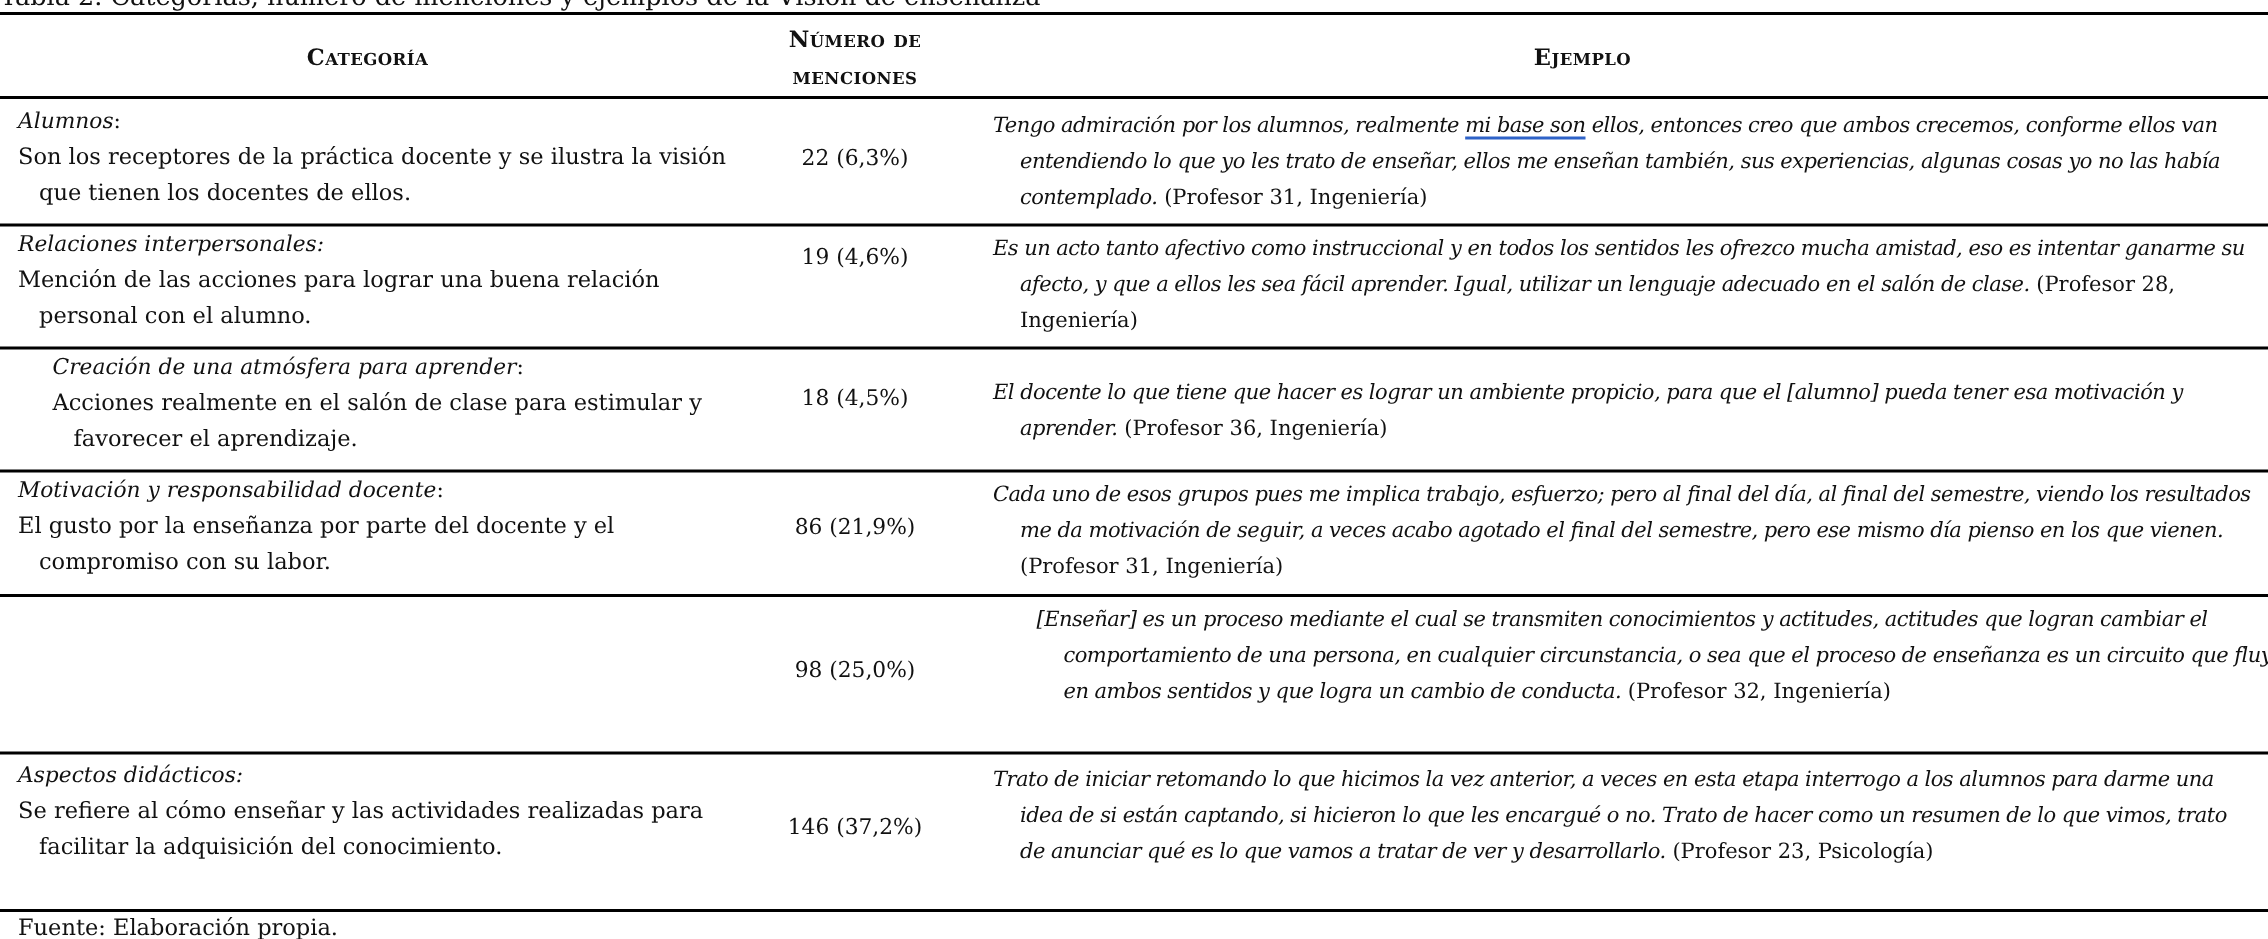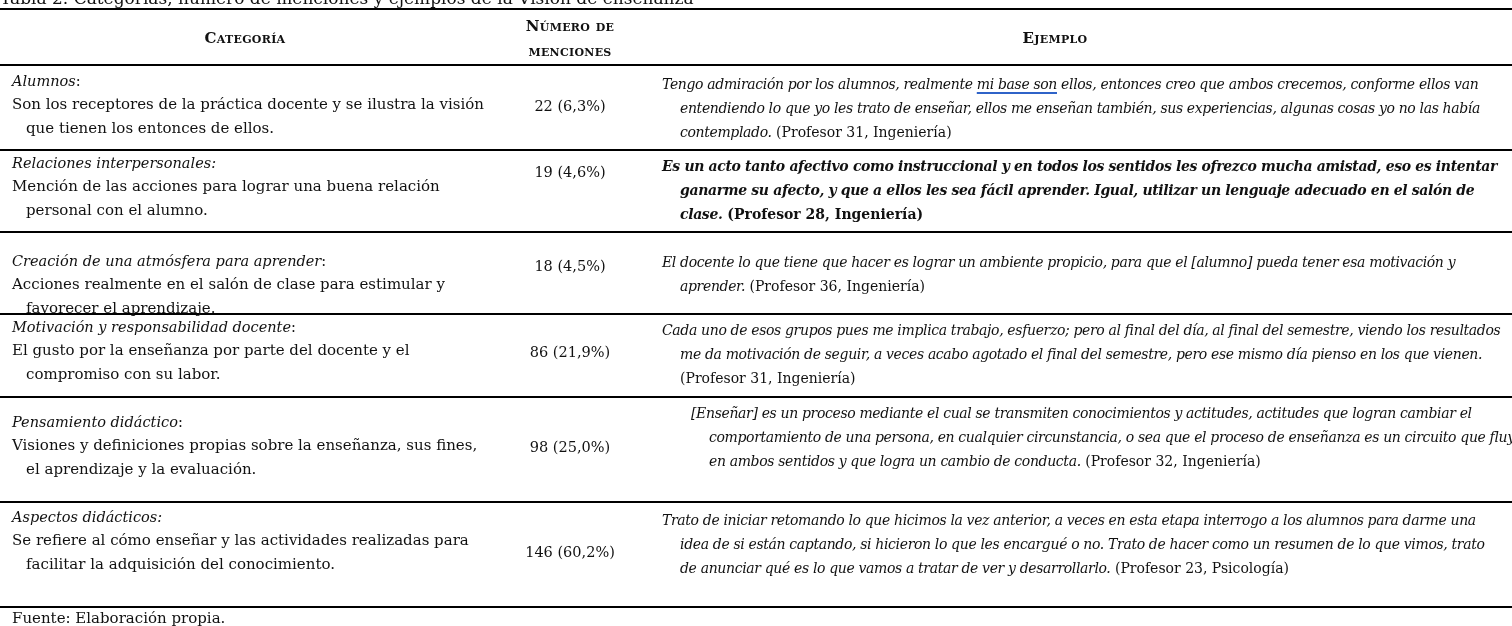--- a/index.html
+++ b/index.html
@@ -126,41 +126,41 @@
 <div class="header">
   <div class="hcell" style="left:120px;width:250px;top:16px;">Categoría</div>
   <div class="hcell" style="left:495px;width:150px;top:4px;">Número de</div>
   <div class="hcell" style="left:495px;width:150px;top:29px;">menciones</div>
   <div class="hcell" style="left:930px;width:250px;top:16px;">Ejemplo</div>
 </div>
 
 <div class="row" style="top:70px;height:78px;">
   <div class="cat" style="top:0;">
     <div class="cat-title"><span>Alumnos</span><span style="font-style:normal">:</span></div>
-    <div class="cat-desc">Son los receptores de la práctica docente y se ilustra la visión que tienen los entonces de ellos.</div>
+    <div class="cat-desc">Son los receptores de la práctica docente y se ilustra la visión que tienen los docentes de ellos.</div>
   </div>
   <div class="count" style="top:28px;">22 (6,3%)</div>
   <div class="example" style="top:2px;">
     <span class="quote">Tengo admiración por los alumnos, realmente </span><span class="quote underlined">mi base son</span><span class="quote"> ellos, entonces creo que ambos crecemos, conforme ellos van entendiendo lo que yo les trato de enseñar, ellos me enseñan también, sus experiencias, algunas cosas yo no las había contemplado.</span><span class="attr"> (Profesor 31, Ingeniería)</span>
   </div>
 </div>
 
 <div class="row" style="top:152px;height:62px;">
   <div class="cat" style="top:0;">
     <div class="cat-title"><span>Relaciones interpersonales:</span><span style="font-style:normal"></span></div>
     <div class="cat-desc">Mención de las acciones para lograr una buena relación personal con el alumno.</div>
   </div>
   <div class="count" style="top:12px;">19 (4,6%)</div>
-  <div class="example" style="top:2px;font-weight:bold;">
+  <div class="example" style="top:2px;">
     <span class="quote">Es un acto tanto afectivo como instruccional y en todos los sentidos les ofrezco mucha amistad, eso es intentar ganarme su afecto, y que a ellos les sea fácil aprender. Igual, utilizar un lenguaje adecuado en el salón de clase.</span><span class="attr"> (Profesor 28, Ingeniería)</span>
   </div>
 </div>
 
 <div class="row" style="top:234px;height:78px;">
-  <div class="cat" style="top:16px;">
+  <div class="cat" style="top:0;margin-left:23px;">
     <div class="cat-title"><span>Creación de una atmósfera para aprender</span><span style="font-style:normal">:</span></div>
     <div class="cat-desc">Acciones realmente en el salón de clase para estimular y favorecer el aprendizaje.</div>
   </div>
   <div class="count" style="top:24px;">18 (4,5%)</div>
   <div class="example" style="top:16px;">
     <span class="quote">El docente lo que tiene que hacer es lograr un ambiente propicio, para que el [alumno] pueda tener esa motivación y aprender.</span><span class="attr"> (Profesor 36, Ingeniería)</span>
   </div>
 </div>
 
 <div class="row" style="top:316px;height:80px;">
@@ -168,34 +168,30 @@
     <div class="cat-title"><span>Motivación y responsabilidad docente</span><span style="font-style:normal">:</span></div>
     <div class="cat-desc">El gusto por la enseñanza por parte del docente y el compromiso con su labor.</div>
   </div>
   <div class="count" style="top:28px;">86 (21,9%)</div>
   <div class="example" style="top:2px;">
     <span class="quote">Cada uno de esos grupos pues me implica trabajo, esfuerzo; pero al final del día, al final del semestre, viendo los resultados me da motivación de seguir, a veces acabo agotado el final del semestre, pero ese mismo día pienso en los que vienen.</span><span class="attr"> (Profesor 31, Ingeniería)</span>
   </div>
 </div>
 
 <div class="row" style="top:399px;height:102px;">
-  <div class="cat" style="top:12px;">
-    <div class="cat-title"><span>Pensamiento didáctico</span><span style="font-style:normal">:</span></div>
-    <div class="cat-desc">Visiones y definiciones propias sobre la enseñanza, sus fines, el aprendizaje y la evaluación.</div>
-  </div>
   <div class="count" style="top:40px;">98 (25,0%)</div>
   <div class="example" style="top:2px;margin-left:29px;">
     <span class="quote">[Enseñar] es un proceso mediante el cual se transmiten conocimientos y actitudes, actitudes que logran cambiar el comportamiento de una persona, en cualquier circunstancia, o sea que el proceso de enseñanza es un circuito que fluye, en ambos sentidos y que logra un cambio de conducta.</span><span class="attr"> (Profesor 32, Ingeniería)</span>
   </div>
 </div>
 
 <div class="row" style="top:504px;height:90px;">
   <div class="cat" style="top:2px;">
     <div class="cat-title"><span>Aspectos didácticos:</span><span style="font-style:normal"></span></div>
     <div class="cat-desc">Se refiere al cómo enseñar y las actividades realizadas para facilitar la adquisición del conocimiento.</div>
   </div>
-  <div class="count" style="top:40px;">146 (60,2%)</div>
+  <div class="count" style="top:40px;">146 (37,2%)</div>
   <div class="example" style="top:4px;">
     <span class="quote">Trato de iniciar retomando lo que hicimos la vez anterior, a veces en esta etapa interrogo a los alumnos para darme una idea de si están captando, si hicieron lo que les encargué o no. Trato de hacer como un resumen de lo que vimos, trato de anunciar qué es lo que vamos a tratar de ver y desarrollarlo.</span><span class="attr"> (Profesor 23, Psicología)</span>
   </div>
 </div>
 
 <div class="footer">Fuente: Elaboración propia.</div>
 
 </body></html>

